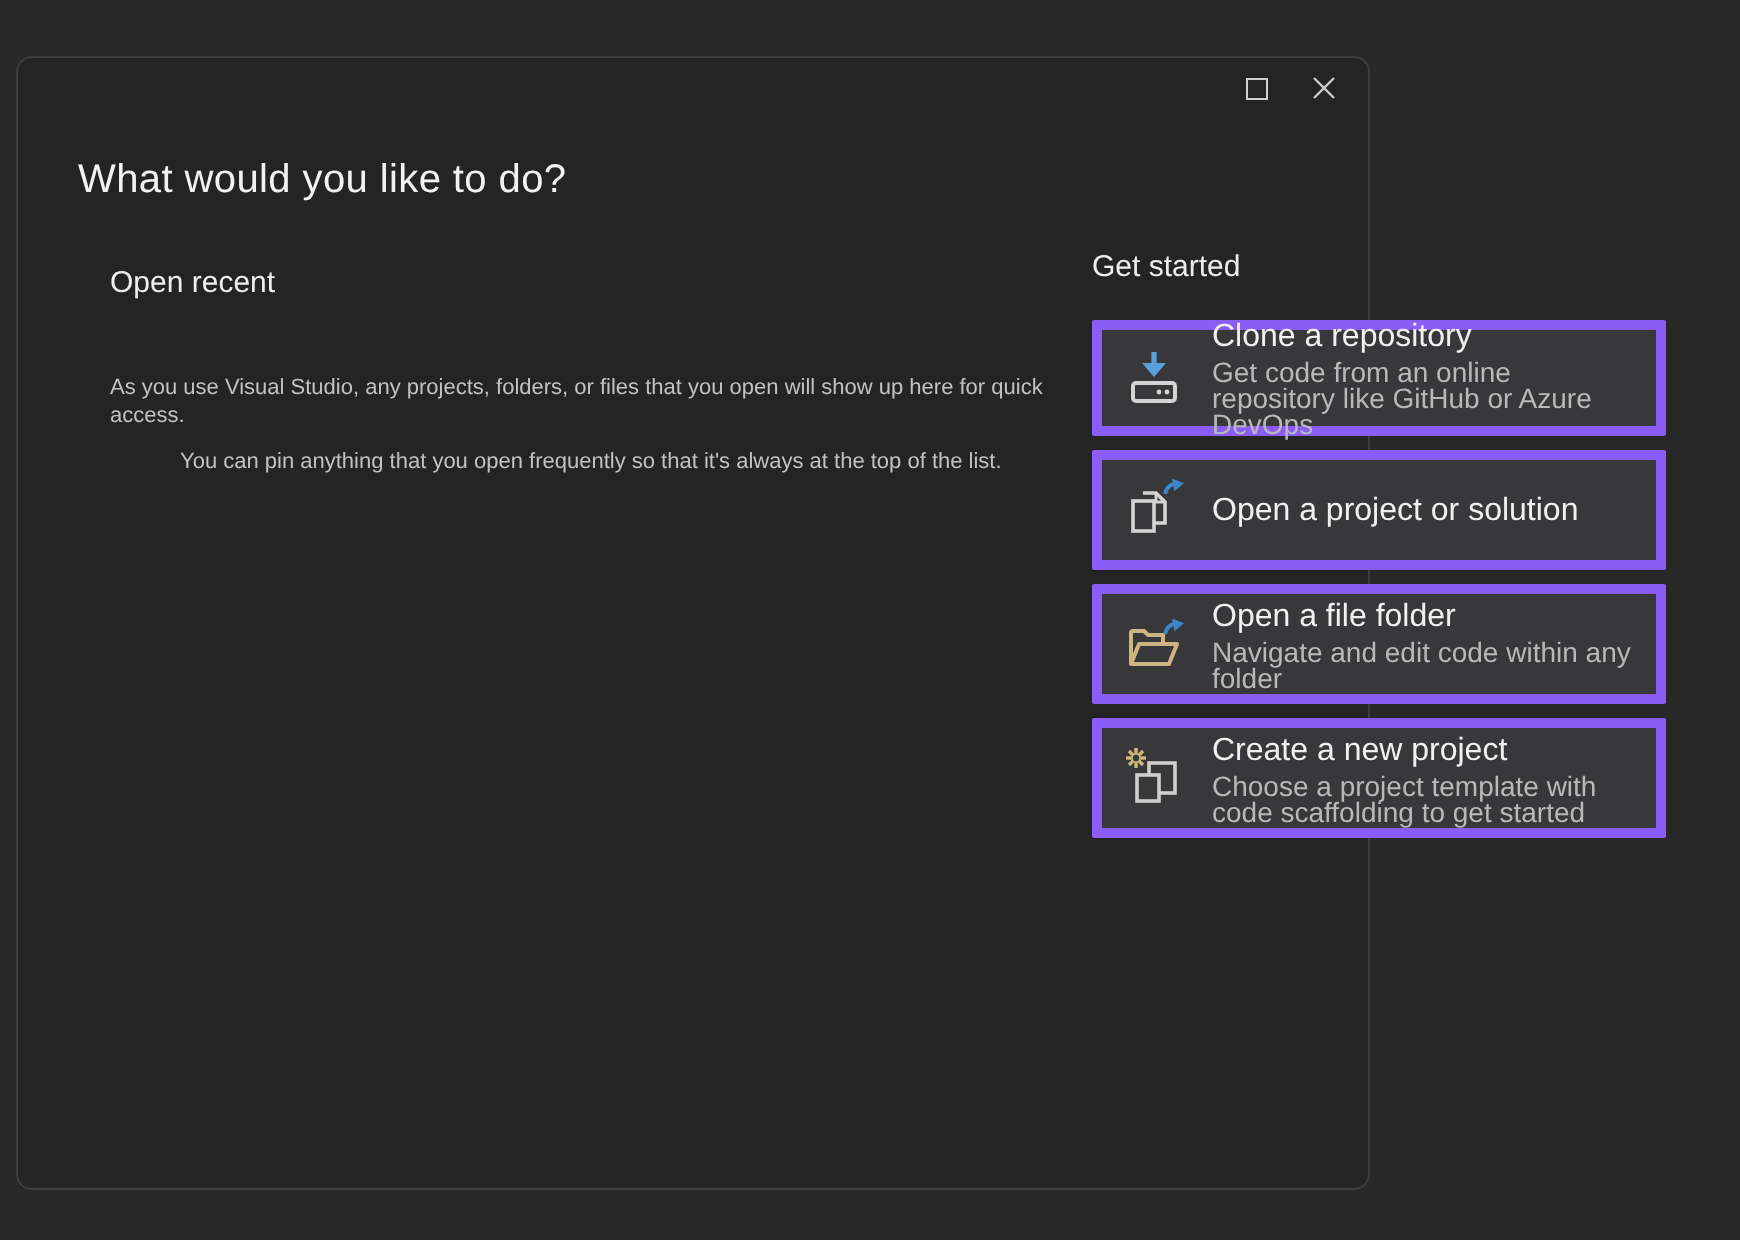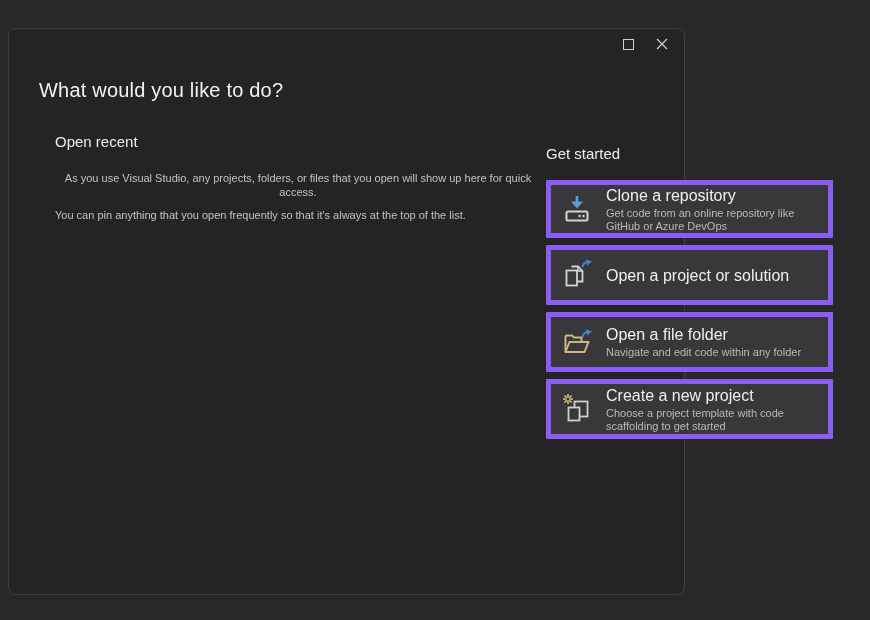--- a/index.html
+++ b/index.html
@@ -25,35 +25,35 @@
   .page-title{
     position:absolute;left:30px;top:50px;margin:0;
     font-size:20px;font-weight:400;color:#f2f2f2;letter-spacing:.2px;
   }
   .col-heading{
     margin:0;font-size:15px;font-weight:400;color:#eeeeee;line-height:18px;
   }
   
   .col-left{position:absolute;left:46px;top:104px;width:486px;}
   .recent-desc{margin:0;font-size:11px;color:#c2c2c2;line-height:14px;}
-  .recent-desc.first{margin-top:20px;text-align:center;}
-  .recent-desc.second{margin-top:9px;}
+  .recent-desc.first{margin-top:36px;}
+  .recent-desc.second{margin-top:9px;margin-left:35px;}
   
-  .col-right{position:absolute;left:537px;top:116px;width:287px;}
+  .col-right{position:absolute;left:537px;top:96px;width:287px;}
   .actions{margin-top:17px;display:flex;flex-direction:column;gap:7px;}
   .action-card{
     box-sizing:border-box;height:60px;width:287px;
     background:#38383b;border:5px solid #8b5cf6;border-radius:1px;
     display:flex;align-items:center;padding:0 10px 0 8px;gap:11px;
     cursor:pointer;
   }
   .action-icon{flex:0 0 36px;display:flex;align-items:center;justify-content:center;}
   .action-texts{display:flex;flex-direction:column;min-width:0;}
   .action-title{font-size:16px;color:#f0f0f0;line-height:19px;}
-  .action-desc{font-size:11px;color:#b9b9b9;line-height:13px;margin-top:2px;}
+  .action-desc{font-size:14px;color:#b9b9b9;line-height:13px;margin-top:2px;}
 </style>
 </head>
 <body>
 
 <div class="start-window">
 
   <div class="win-controls">
     <button class="win-btn" aria-label="Maximize">
       <span>
         <svg width="11" height="11" viewBox="0 0 11 11">

